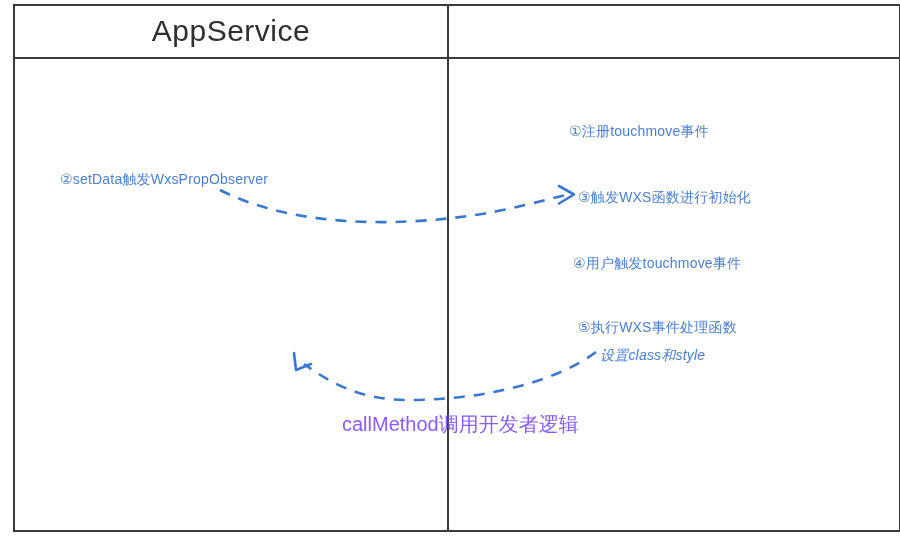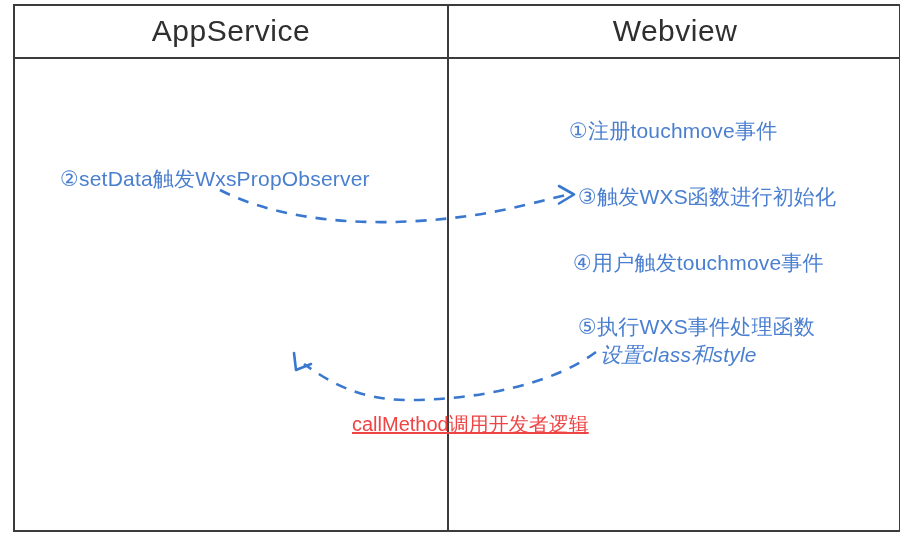--- a/index.html
+++ b/index.html
@@ -57,43 +57,42 @@
     letter-spacing: 0.5px;
     white-space: nowrap;
   }
   #header-appservice { left: 7px; width: 432px; }
   #header-webview    { left: 441px; width: 452px; }
 
   
   .step {
     position: absolute;
     color: #4a7fd0;
-    font-size: 21px;
+    font-size: 14px;
     line-height: 28px;
     white-space: nowrap;
     letter-spacing: 0.2px;
   }
 
   #step1 { left: 561px; top: 117px; }
   #step2 { left: 52px;  top: 165px; text-align: center; }
   #step3 { left: 570px; top: 183px; }
   #step4 { left: 565px; top: 249px; }
   #step5 { left: 570px; top: 313px; }
   #step5 .line2 { display: block; padding-left: 22px; font-style: italic; }
   #step6 { left: 139px; top: 327px; }
 
   .bottom-label {
     position: absolute;
-    left: 344px;
+    left: 334px;
     top: 411px;
     font-size: 20px;
     line-height: 26px;
-    color: #ef4444;
+    color: #8b5cf6;
     white-space: nowrap;
-    text-decoration: underline;
   }
 
   
   #arrows {
     position: absolute;
     left: 0;
     top: 0;
     width: 900px;
     height: 542px;
     pointer-events: none;
@@ -103,21 +102,20 @@
 <body>
 
 <div id="canvas">
 
   <div class="frame"></div>
   <div class="header-divider"></div>
   <div class="column-divider"></div>
 
   <div class="col-header" id="header-appservice">AppService</div>
 
-  <div class="col-header" id="header-webview">Webview</div>
 
   <div class="step" id="step1">①注册touchmove事件</div>
 
   <div class="step" id="step4">④用户触发touchmove事件</div>
 
   <div class="step" id="step3">③触发WXS函数进行初始化</div>
 
   <div class="step" id="step5">
     <span class="line1">⑤执行WXS事件处理函数</span>
     <span class="line2">设置class和style</span>

